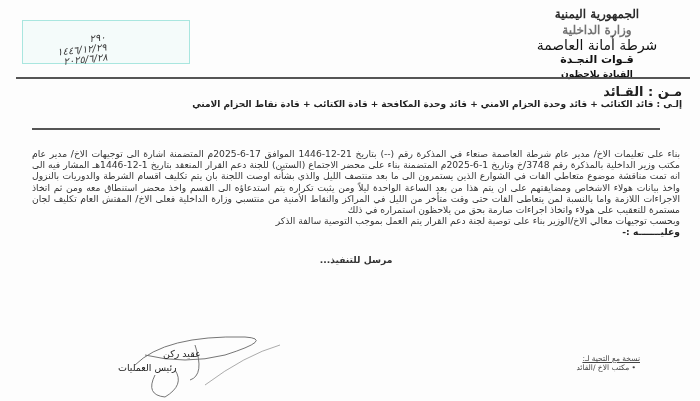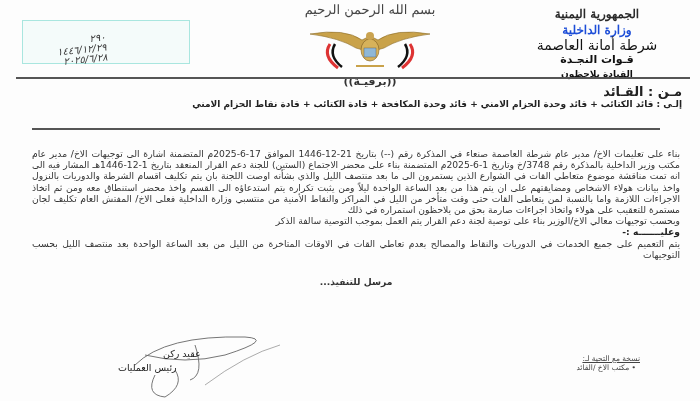--- a/index.html
+++ b/index.html
@@ -2,21 +2,21 @@
 <html><head>
 <meta charset="utf-8">
 <style>
   * { margin:0; padding:0; box-sizing:border-box; }
   html, body { width:700px; height:401px; background:#ffffff; overflow:hidden; }
   body { position:relative; font-family:"DejaVu Sans", sans-serif; color:#222; }
   .page { position:absolute; inset:0; background:#fdfdfd; }
 
   .hdr-right { position:absolute; right:18px; top:6px; width:170px; text-align:center; direction:rtl; }
   .hdr-right .l1 { font-size:12px; font-weight:bold; color:#2a2a2a; line-height:16px; font-family:"DejaVu Serif", serif; }
-  .hdr-right .l2 { font-size:12px; font-weight:bold; color:#1d4ed8; line-height:16px; font-family:"DejaVu Serif", serif; }
+  .hdr-right .l2 { font-size:12px; font-weight:bold; color:#737373; line-height:16px; font-family:"DejaVu Serif", serif; }
   .hdr-right .l3 { font-size:14px; font-weight:normal; line-height:14px; color:#111; }
   .hdr-right .l4 { font-size:11px; font-weight:bold; line-height:15px; color:#111; }
   .hdr-right .l5 { font-size:9px; font-weight:bold; line-height:14px; color:#111; }
 
   .hdr-center { position:absolute; left:270px; top:2px; width:200px; text-align:center; direction:rtl; }
   .basmala { font-size:13px; color:#444; font-family:"DejaVu Serif", serif; letter-spacing:1px; height:20px; }
   .emblem { width:140px; height:46px; margin:4px auto 0; position:relative; }
   .emblem svg { width:140px; height:46px; }
   .classification { font-size:11px; font-weight:bold; color:#333; margin-top:3px; }
 
@@ -52,58 +52,40 @@
 <div class="page">
 
   <div class="stamp">
     <div class="handwrite">
       <div>٢٩٠</div>
       <div>١٤٤٦/١٢/٢٩</div>
       <div>٢٠٢٥/٦/٢٨</div>
     </div>
   </div>
 
-  <div class="hdr-center">
-    <div class="basmala">بسم الله الرحمن الرحيم</div>
-    <div class="emblem">
-      <svg viewBox="0 0 140 46">
-        <path d="M10 8 Q45 2 62 14 L70 10 L78 14 Q95 2 130 8 Q100 12 84 22 L70 26 L56 22 Q40 12 10 8Z" fill="#c9a24a" stroke="#8a6a25" stroke-width="0.6"></path>
-        <ellipse cx="70" cy="24" rx="9" ry="11" fill="#d7b25a" stroke="#7a5a20" stroke-width="0.6"></ellipse>
-        <rect x="64" y="22" width="12" height="9" fill="#8fb7d6" stroke="#555" stroke-width="0.4"></rect>
-        <circle cx="70" cy="10" r="4" fill="#caa350"></circle>
-        <path d="M30 18 Q22 30 38 42" fill="none" stroke="#d33" stroke-width="3"></path>
-        <path d="M35 18 Q28 30 42 41" fill="none" stroke="#111" stroke-width="2.5"></path>
-        <path d="M110 18 Q118 30 102 42" fill="none" stroke="#d33" stroke-width="3"></path>
-        <path d="M105 18 Q112 30 98 41" fill="none" stroke="#111" stroke-width="2.5"></path>
-        <path d="M56 40 L84 40" stroke="#c9a24a" stroke-width="2"></path>
-      </svg>
-    </div>
-    <div class="classification">((برقيـة))</div>
-  </div>
 
   <div class="hdr-right">
     <div class="l1">الجمهورية اليمنية</div>
     <div class="l2">وزارة الداخلية</div>
     <div class="l3">شرطة أمانة العاصمة</div>
     <div class="l4">قـوات النجـدة</div>
     <div class="l5">القيادة يلاحظون</div>
   </div>
 
   <div class="rule top"></div>
 
   <div class="addr from">مـن : القـائد</div>
   <div class="addr to">إلـى : قائد الكتائب + قائد وحدة الحزام الامني + قائد وحدة المكافحة + قادة الكتائب + قادة نقاط الحزام الامني</div>
 
   <div class="rule mid"></div>
 
   <div class="body">
     <p>بناء على تعليمات الاخ/ مدير عام شرطة العاصمة صنعاء في المذكرة رقم (--) بتاريخ 21-12-1446 الموافق 17-6-2025م المتضمنة اشارة الى توجيهات الاخ/ مدير عام مكتب وزير الداخلية بالمذكرة رقم 3748/خ وتاريخ 1-6-2025م المتضمنة بناء على محضر الاجتماع (الستين) للجنة دعم القرار المنعقد بتاريخ 1-12-1446هـ المشار فيه الى انه تمت مناقشة موضوع متعاطي القات في الشوارع الذين يستمرون الى ما بعد منتصف الليل والذي بشأنه اوصت اللجنة بان يتم تكليف اقسام الشرطة والدوريات بالنزول واخذ بيانات هولاء الاشخاص ومضايقتهم على ان يتم هذا من بعد الساعة الواحدة ليلاً ومن يثبت تكراره يتم استدعاؤه الى القسم واخذ محضر استنطاق معه ومن ثم اتخاذ الاجراءات اللازمة واما بالنسبة لمن يتعاطى القات حتى وقت متأخر من الليل في المراكز والنقاط الأمنية من منتسبي وزارة الداخلية فعلى الاخ/ المفتش العام تكليف لجان مستمرة للتعقيب على هولاء واتخاذ اجراءات صارمة بحق من يلاحظون استمراره في ذلك</p>
     <p>وبحسب توجيهات معالي الاخ/الوزير بناء على توصية لجنة دعم القرار يتم العمل بموجب التوصية سالفة الذكر</p>
     <p class="bold">وعليـــــــه :-</p>
-    <p>يتم التعميم على جميع الخدمات في الدوريات والنقاط والمصالح بعدم تعاطي القات في الاوقات المتاخرة من الليل من بعد الساعة الواحدة بعد منتصف الليل بحسب التوجيهات</p>
     <p class="center">مرسل للتنفيذ...</p>
   </div>
 
   <svg class="scribble" viewBox="0 0 180 75">
     <path d="M30 40 Q60 10 140 12 Q170 14 120 30 Q80 40 40 30 M50 50 Q40 70 60 72 Q80 60 70 45 M90 20 Q100 50 85 55" fill="none" stroke="#666" stroke-width="0.9"></path>
     <path d="M100 60 Q140 30 175 20" fill="none" stroke="#888" stroke-width="0.7"></path>
   </svg>
 
   <div class="sig">
     <span class="rank">عقيد ركن</span>

